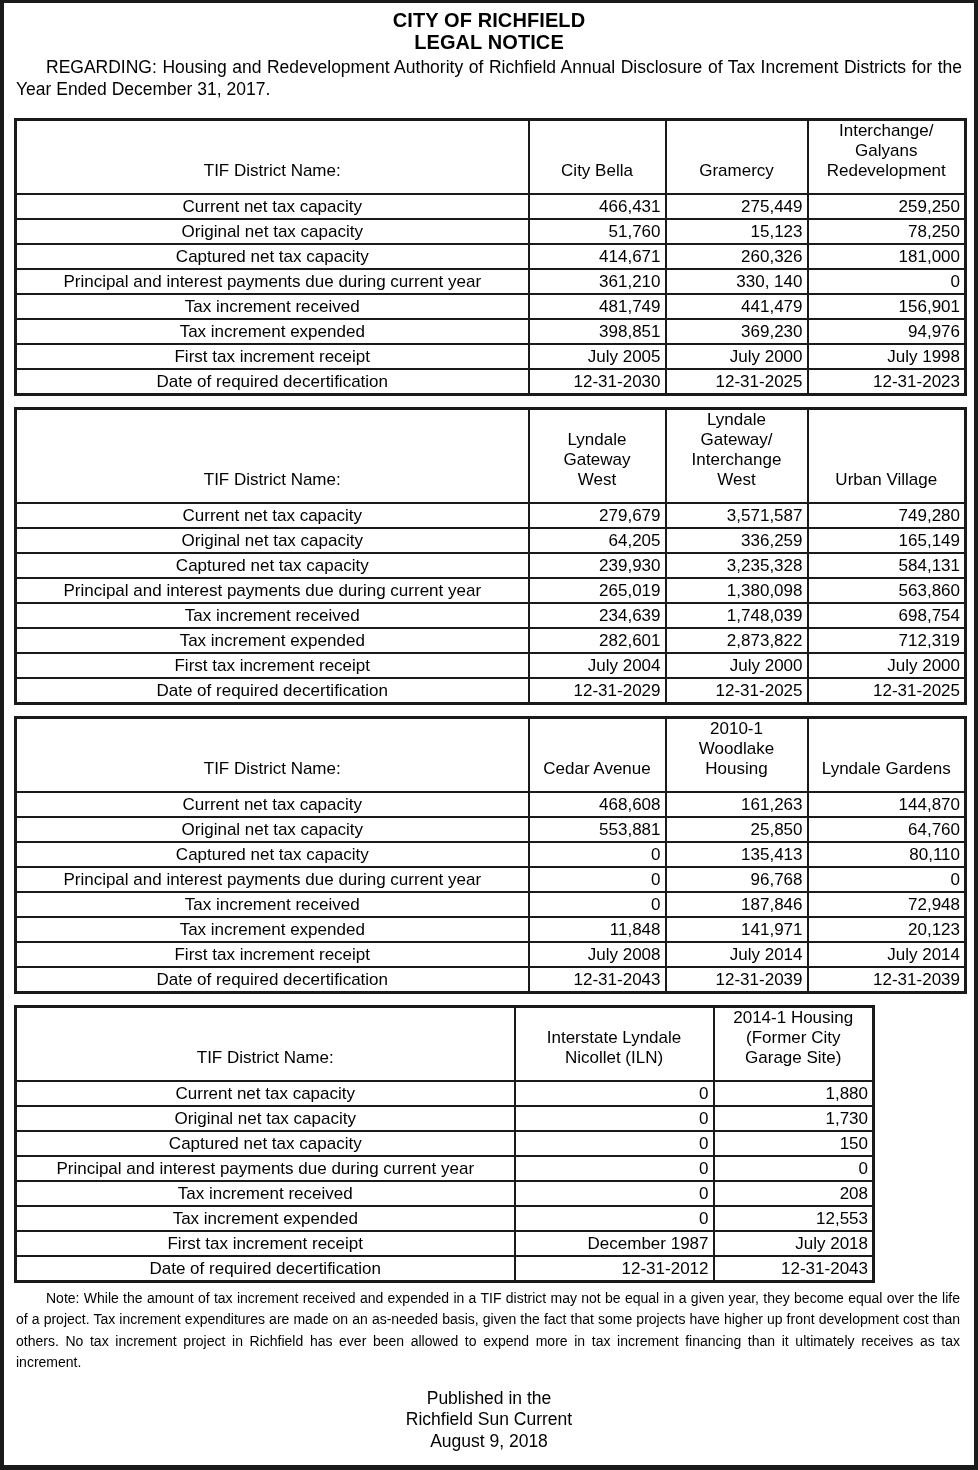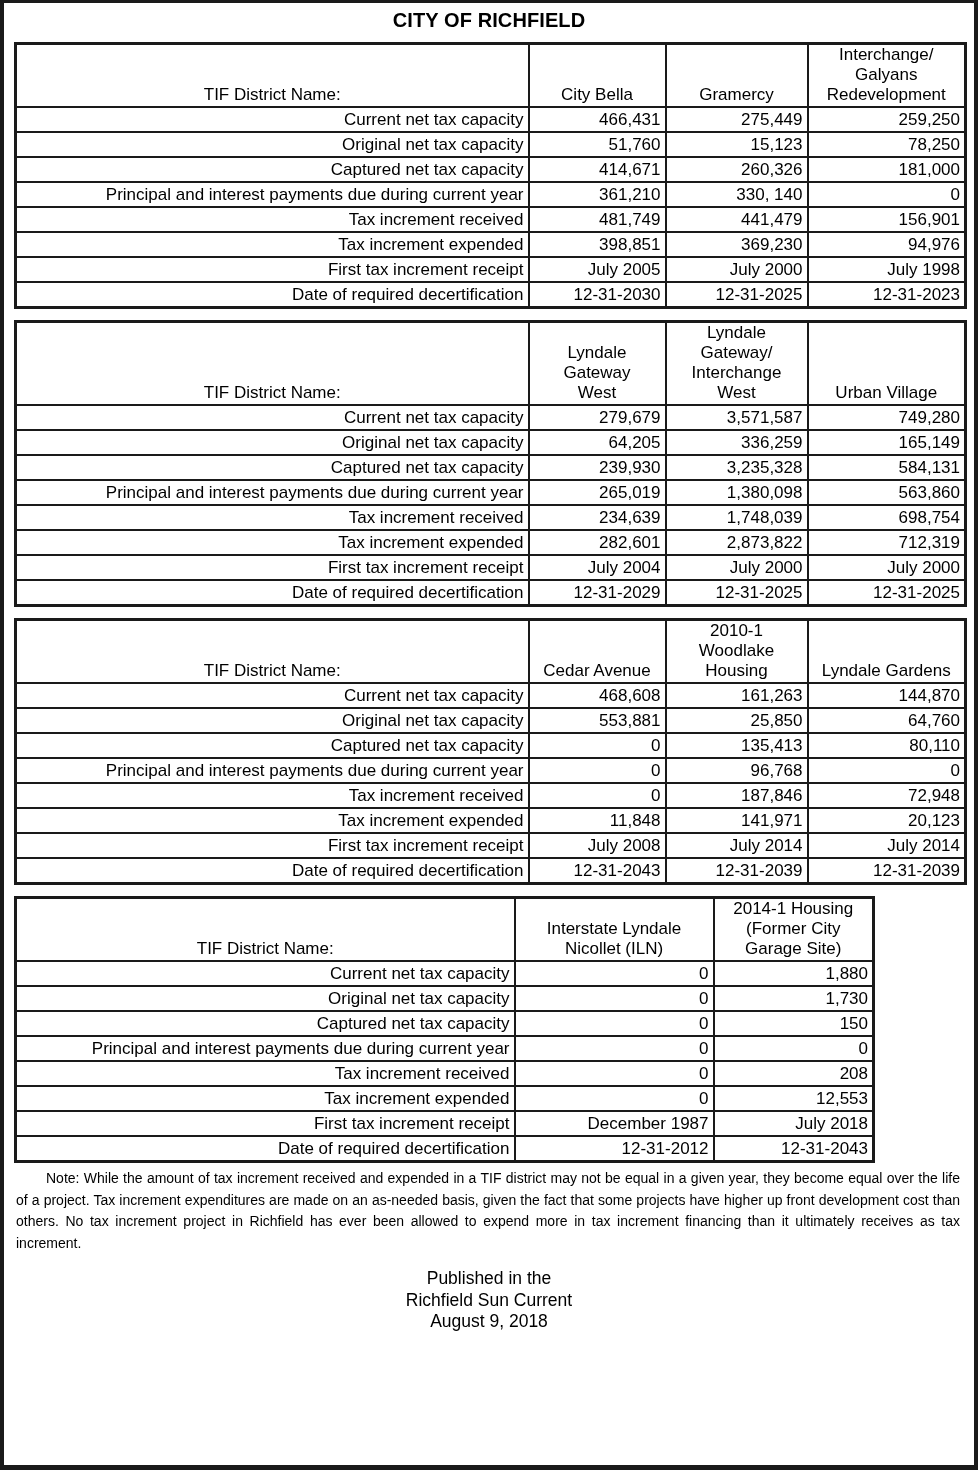--- a/index.html
+++ b/index.html
@@ -66,30 +66,30 @@
     padding: 0 4px;
     height: 23px;
     line-height: 23px;
     vertical-align: bottom;
     white-space: nowrap;
     overflow: hidden;
   }
   .tif-table tr.header-row td {
     vertical-align: bottom;
     line-height: 20px;
-    padding-bottom: 1px;
+    padding-bottom: 12px;
   }
   .tif-table tr.header-row td.hdr-label {
     text-align: center;
   }
   .tif-table tr.header-row td.hdr-col {
     text-align: center;
   }
   .hdr-col span { display: block; }
-  .row-label { text-align: right; }
+  .row-label { text-align: center; }
   .cellv { text-align: right; }
 
   
   .wide col.c0 { width: 513px; }
   .wide col.c1 { width: 137px; }
   .wide col.c2 { width: 142px; }
   .wide col.c3 { width: 158px; }
   
   .narrow col.c0 { width: 499px; }
   .narrow col.c1 { width: 199px; }
@@ -114,22 +114,24 @@
   }
 </style>
 </head>
 <body>
 
 <div id="page">
   <div id="page-inner">
 
     <div class="masthead">
       <div>CITY OF RICHFIELD</div>
+      <div>LEGAL NOTICE</div>
     </div>
 
+    <p class="intro">REGARDING:  Housing and Redevelopment Authority of Richfield Annual Disclosure of Tax Increment Districts for the Year Ended December 31, 2017.</p>
 
     <div id="tables-container">
         <table class="tif-table wide">
           <colgroup>
             <col class="c0">
             <col class="c1">
             <col class="c2">
             <col class="c3">
           </colgroup>
           <tbody>

